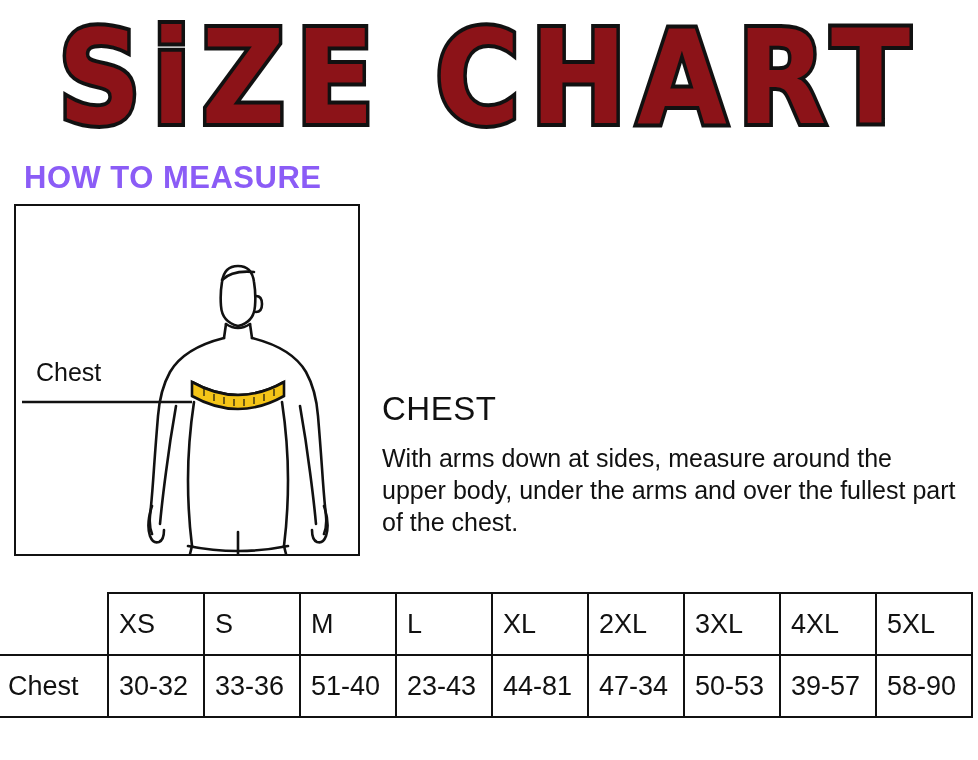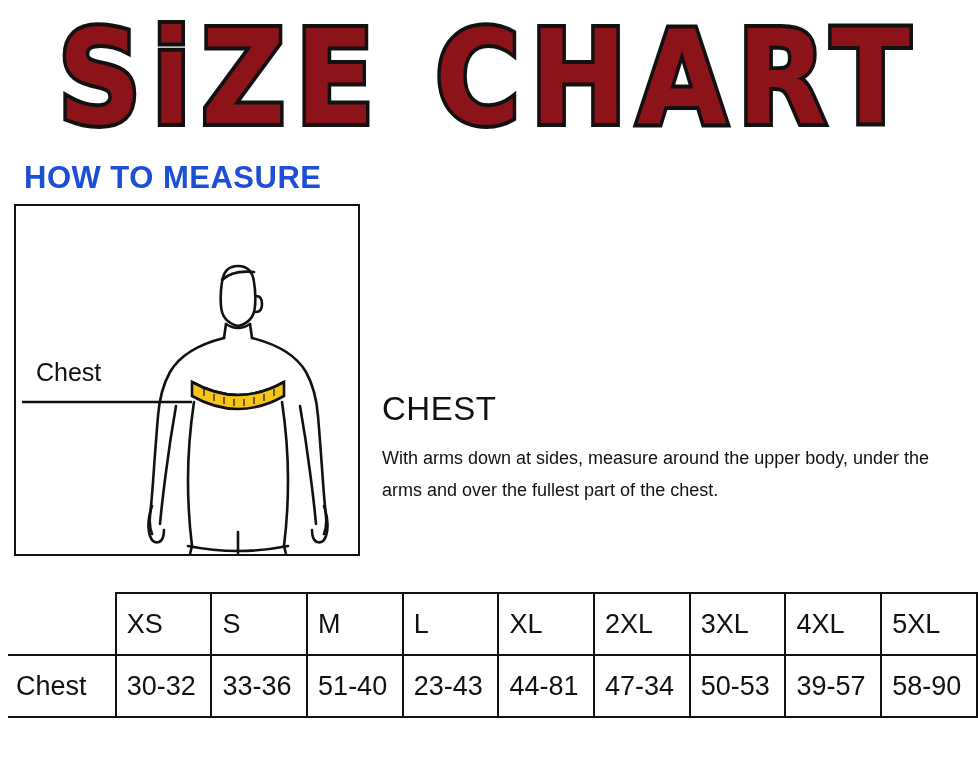--- a/index.html
+++ b/index.html
@@ -42,21 +42,21 @@
     transform-origin: top center;
   }
 
   
   .how-to {
     position: absolute;
     left: 24px;
     top: 160px;
     font-size: 31px;
     font-weight: bold;
-    color: #1d4ed8;
+    color: #8b5cf6;
     letter-spacing: 0.5px;
     font-family: "Liberation Sans", sans-serif;
   }
 
   
   .figure-box {
     position: absolute;
     left: 14px;
     top: 204px;
     width: 346px;
@@ -86,37 +86,37 @@
     width: 580px;
   }
   .desc-title {
     font-size: 33px;
     color: #111111;
     letter-spacing: 0.5px;
     margin-bottom: 14px;
     font-family: "Liberation Sans", sans-serif;
   }
   .desc-body {
-    font-size: 18px;
+    font-size: 25px;
     line-height: 32px;
     color: #111111;
     font-family: "Liberation Sans", sans-serif;
   }
 
   
   .table-wrap {
     position: absolute;
     left: 0;
     top: 592px;
     width: 978px;
   }
   table.size-table {
     border-collapse: collapse;
     table-layout: fixed;
-    margin-left: 8px;
+    margin-left: 0;
   }
   table.size-table td {
     border: 2px solid #111111;
     height: 62px;
     font-size: 27px;
     color: #111111;
     padding: 0 10px;
     font-family: "Liberation Sans", sans-serif;
     text-align: left;
     vertical-align: middle;

